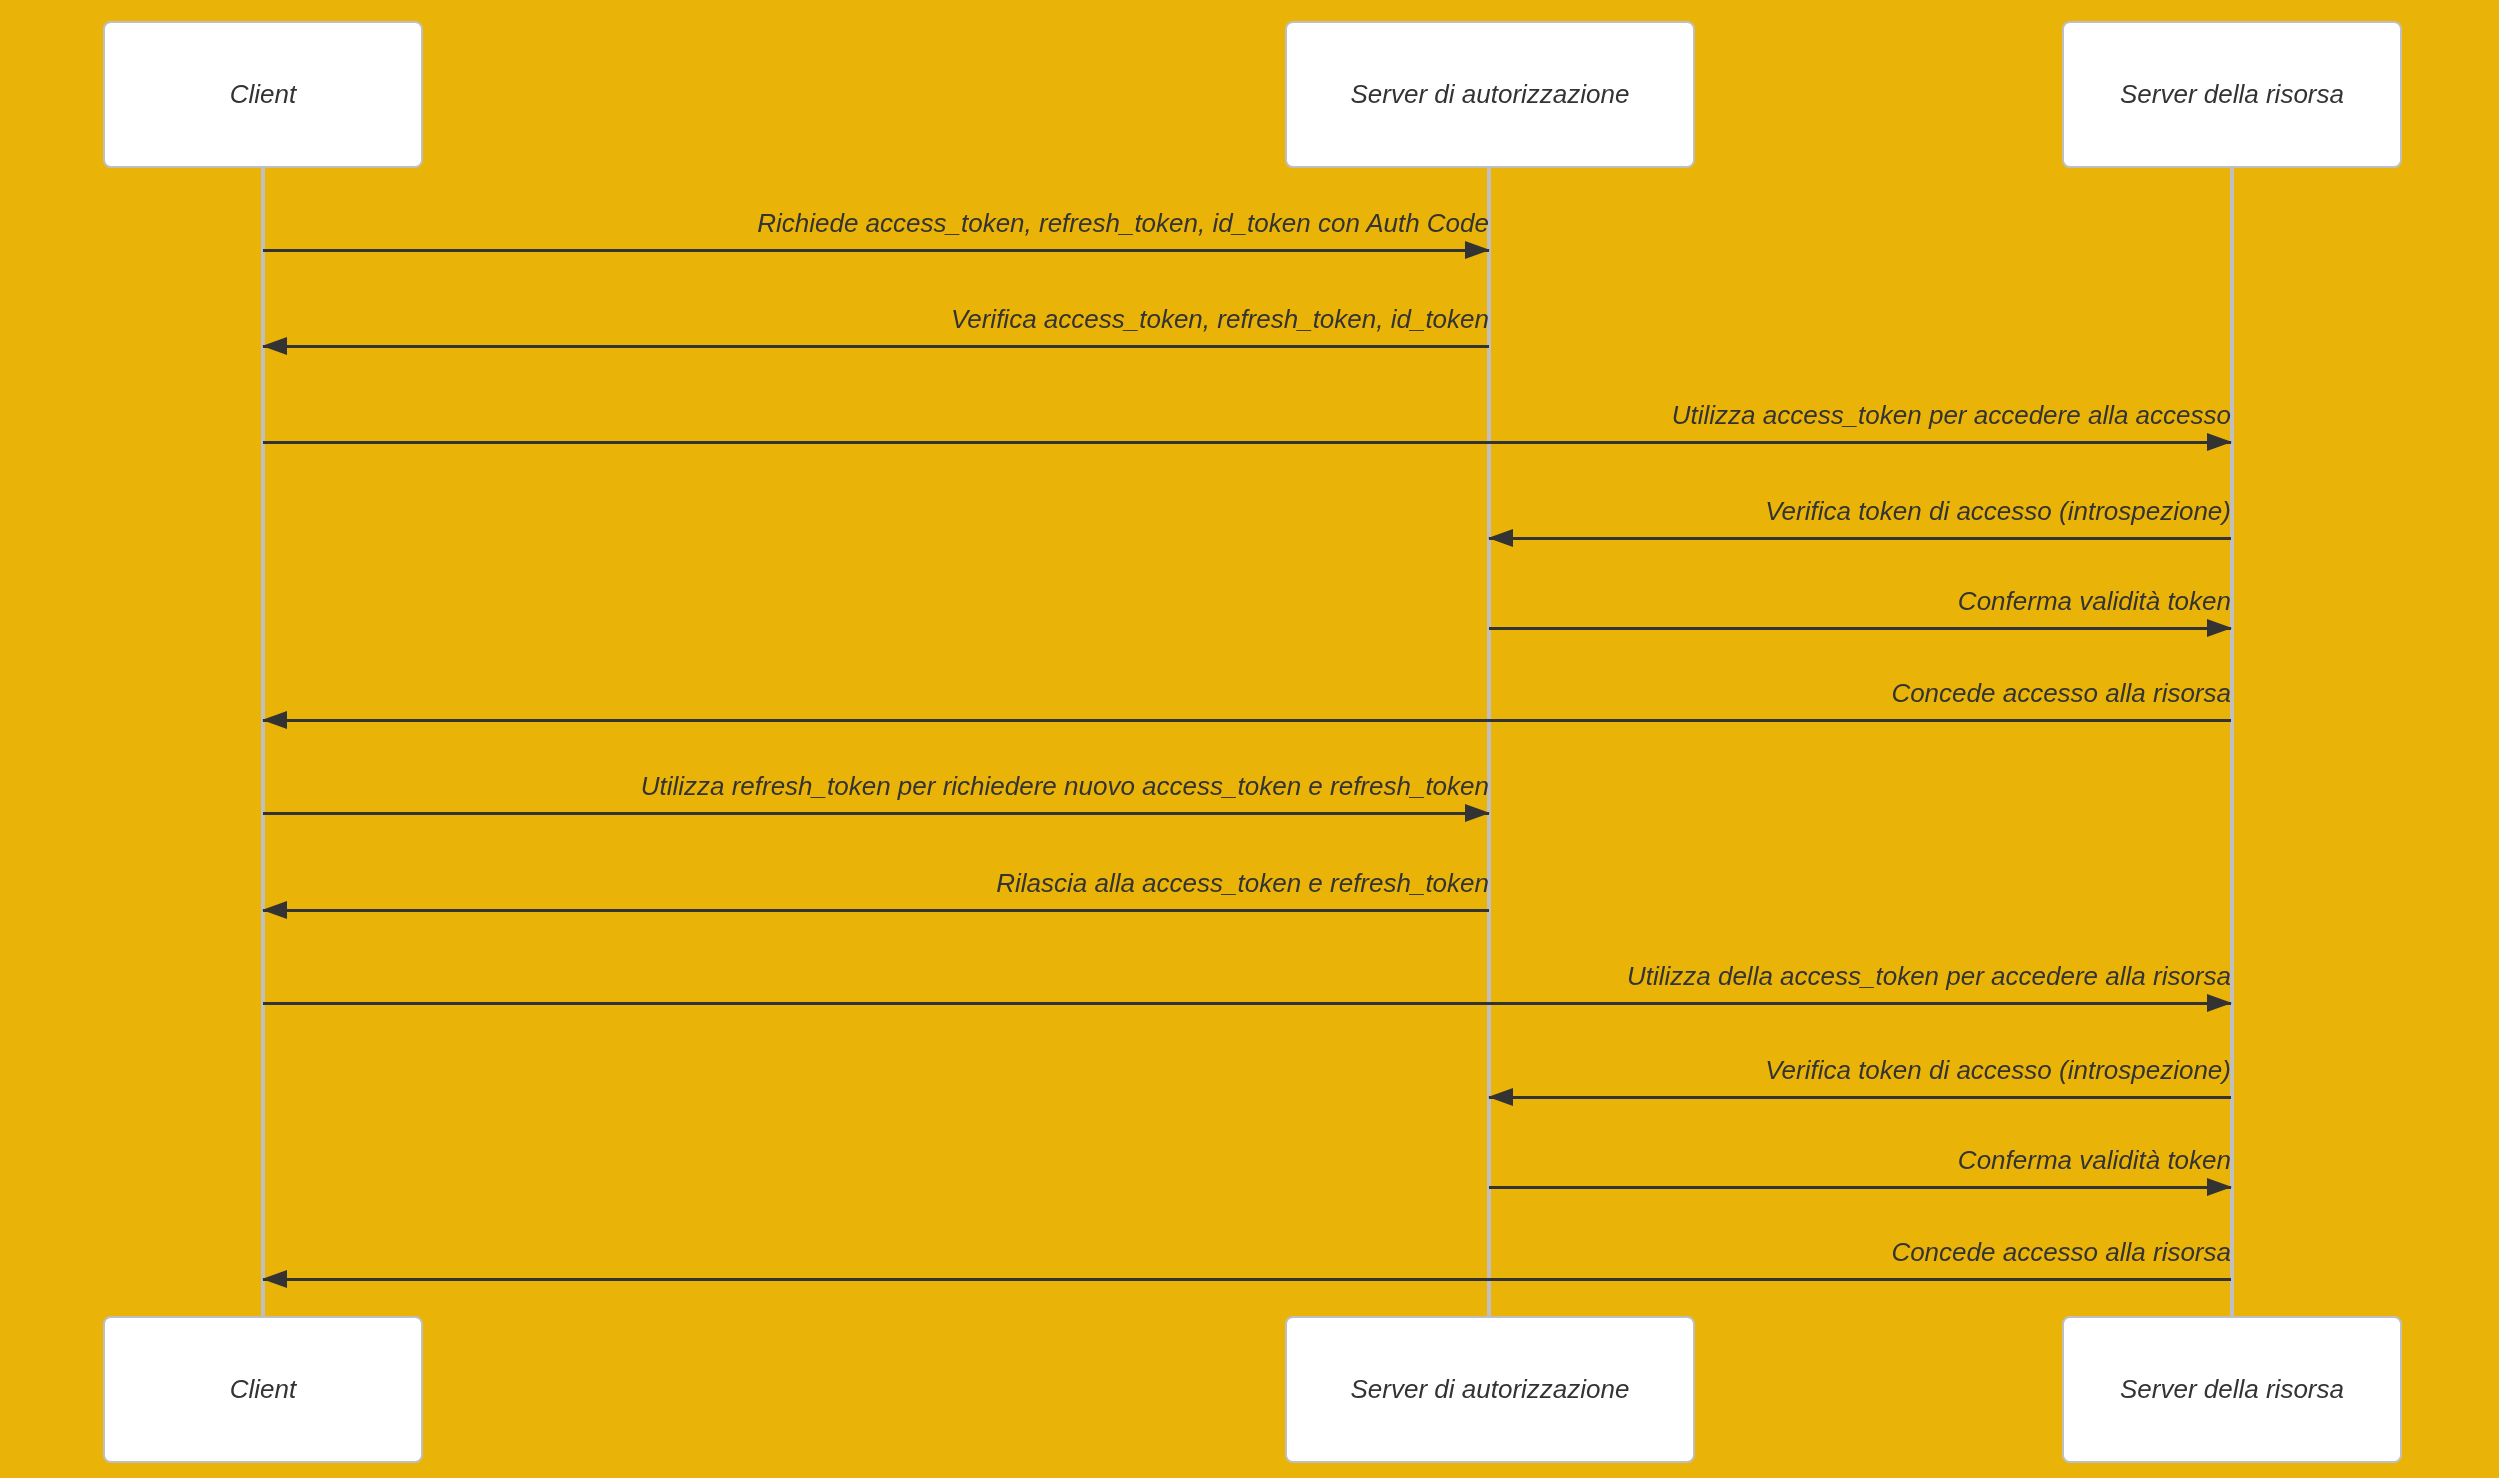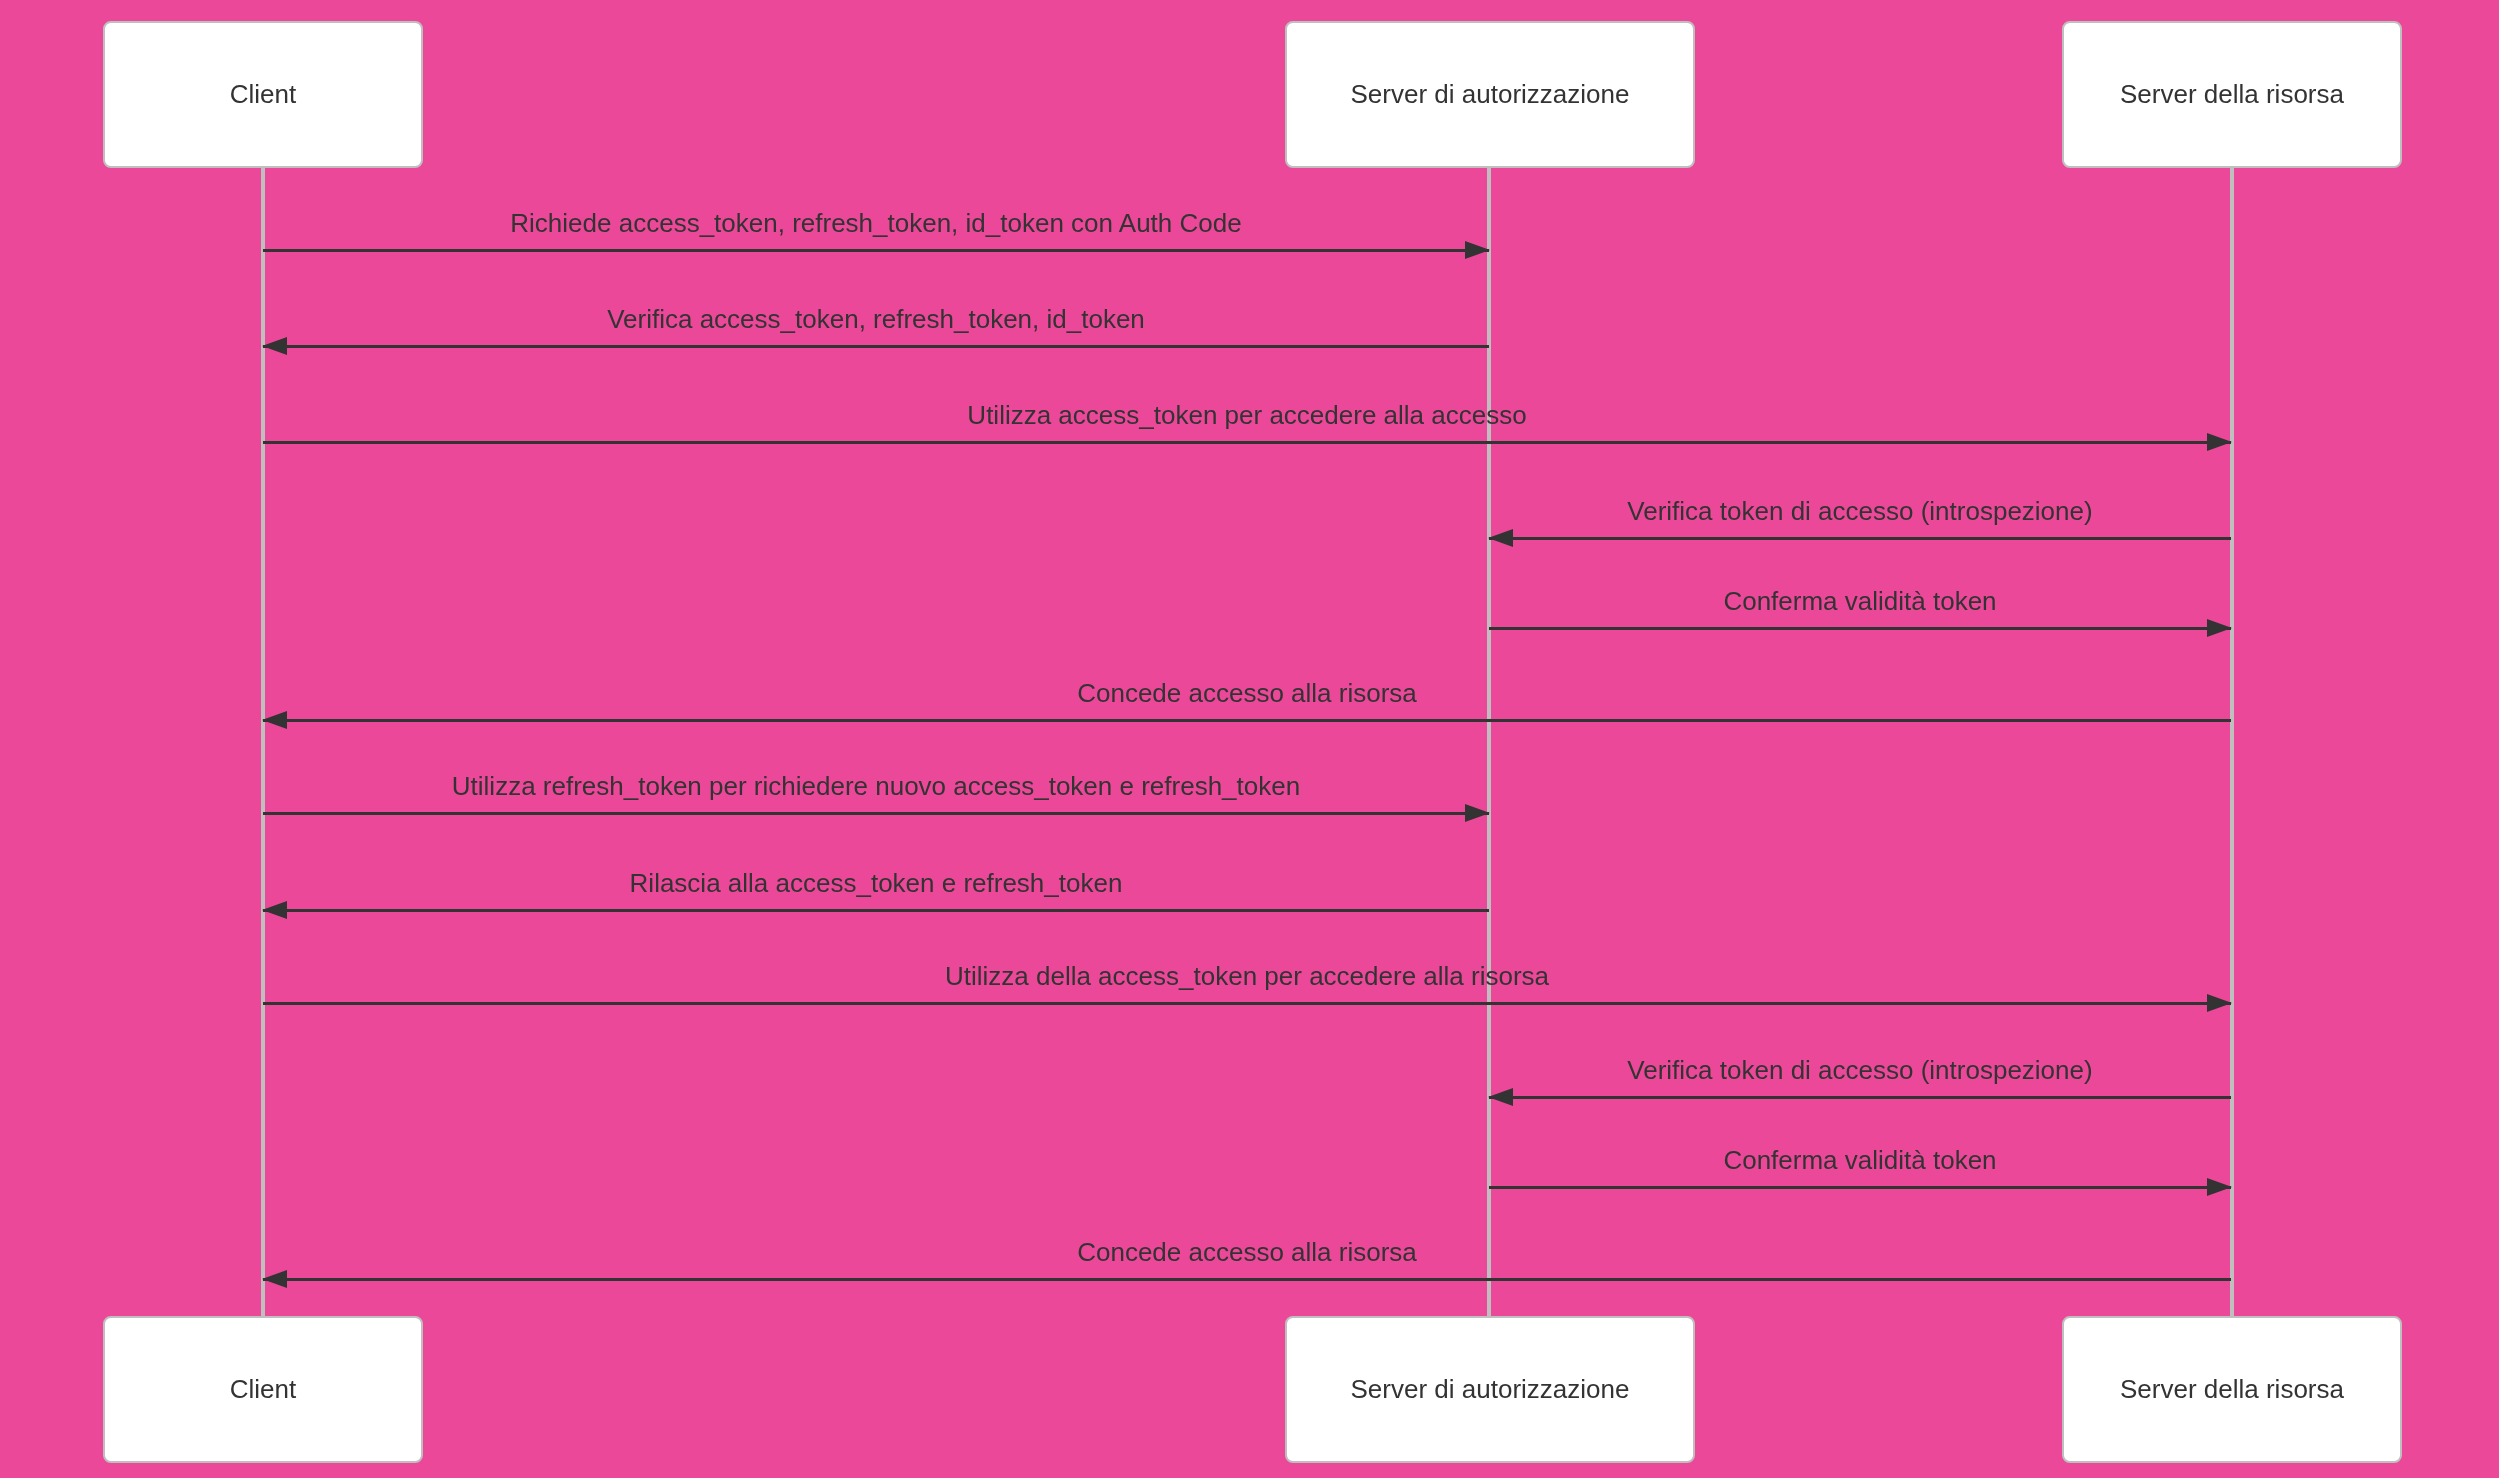--- a/index.html
+++ b/index.html
@@ -9,22 +9,23 @@
     background: #ffffff;
   }
   body {
     font-family: "Liberation Sans", sans-serif;
     -webkit-font-smoothing: antialiased;
   }
   #diagram-root {
     position: relative;
     width: 2500px;
     height: 1479px;
-    background: #ec4899;
+    background: #eab308;
     overflow: hidden;
+    font-style: italic;
   }
   
   .lifeline {
     position: absolute;
     width: 3.9px;
     background: #bfbfbf;
     top: 168px;
     height: 1148px;
   }
   
@@ -73,21 +74,21 @@
   }
   .arrowhead.left {
     left: -1.3px;
     border-right: 25px solid #333333;
   }
   .message-label {
     position: absolute;
     bottom: 11.7px;
     left: 0;
     right: 0;
-    text-align: center;
+    text-align: right;
     font-size: 26px;
     color: #333333;
     line-height: 1.1;
     white-space: nowrap;
   }
 </style>
 </head>
 <body>
 
 <div id="diagram-root">

